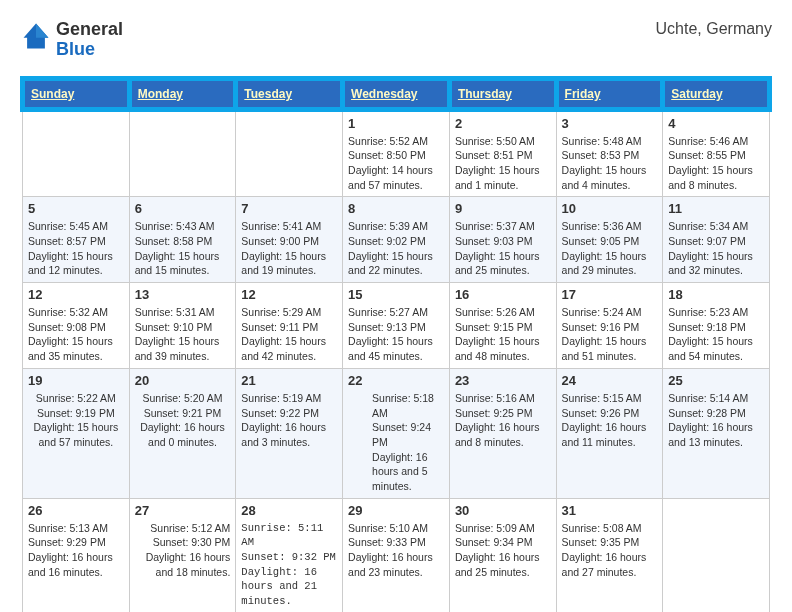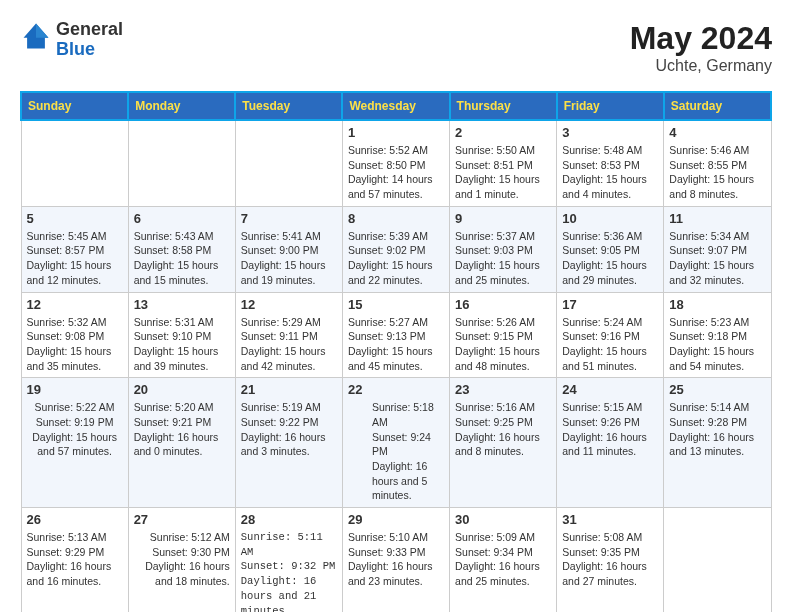--- a/index.html
+++ b/index.html
@@ -43,26 +43,27 @@
       font-size: 16px;
       color: #444;
     }
     table {
       width: 100%;
       border-collapse: collapse;
       font-size: 11px;
     }
     thead tr th {
       background-color: #2a6bbf;
-      color: #fde047;
+      color: #fef9c3;
       text-align: left;
       padding: 6px 6px;
       font-size: 12px;
       font-weight: bold;
-      border: 2px solid #0ea5e9;
+      border: 5px solid #0ea5e9;
+      text-decoration: underline;
     }
     tbody tr td {
       border: 1px solid #ccc;
       vertical-align: top;
       padding: 4px 5px;
       height: 80px;
       width: 107px;
     }
     .day-num {
       font-size: 13px;
@@ -94,21 +95,20 @@
     <svg class="logo-icon" viewBox="0 0 36 36">
       <polygon points="18,4 32,20 28,20 28,32 8,32 8,20 4,20" fill="#1a6bbf"></polygon>
       <polygon points="18,4 32,20 18,20" fill="#2a85d0"></polygon>
     </svg>
     <div class="logo-text">
       <span class="logo-general">General</span><br>
       <span class="logo-blue">Blue</span>
     </div>
   </div>
   <div class="title-block">
-    <div class="month-year">May 2024</div>
     <div class="location">Uchte, Germany</div>
   </div>
 </div>
 
 <table>
   <thead>
     <tr>
     <th>Sunday</th>
         <th>Monday</th>
         <th>Tuesday</th>
@@ -238,21 +238,21 @@
       </tr>
       <tr>
         <td>
           <span class="day-num">19</span>
           <div class="cell-info" style="white-space: pre-line; text-align: center;">Sunrise: 5:22 AM
 Sunset: 9:19 PM
 Daylight: 15 hours and 57 minutes.</div>
         </td>
         <td>
           <span class="day-num">20</span>
-          <div class="cell-info" style="white-space: pre-line;">Sunrise: 5:20 AM
+          <div class="cell-info" style="white-space: pre-line; text-align: center;">Sunrise: 5:20 AM
 Sunset: 9:21 PM
 Daylight: 16 hours and 0 minutes.</div>
         </td>
         <td>
           <span class="day-num">21</span>
           <div class="cell-info" style="white-space: pre-line;">Sunrise: 5:19 AM
 Sunset: 9:22 PM
 Daylight: 16 hours and 3 minutes.</div>
         </td>
         <td>

